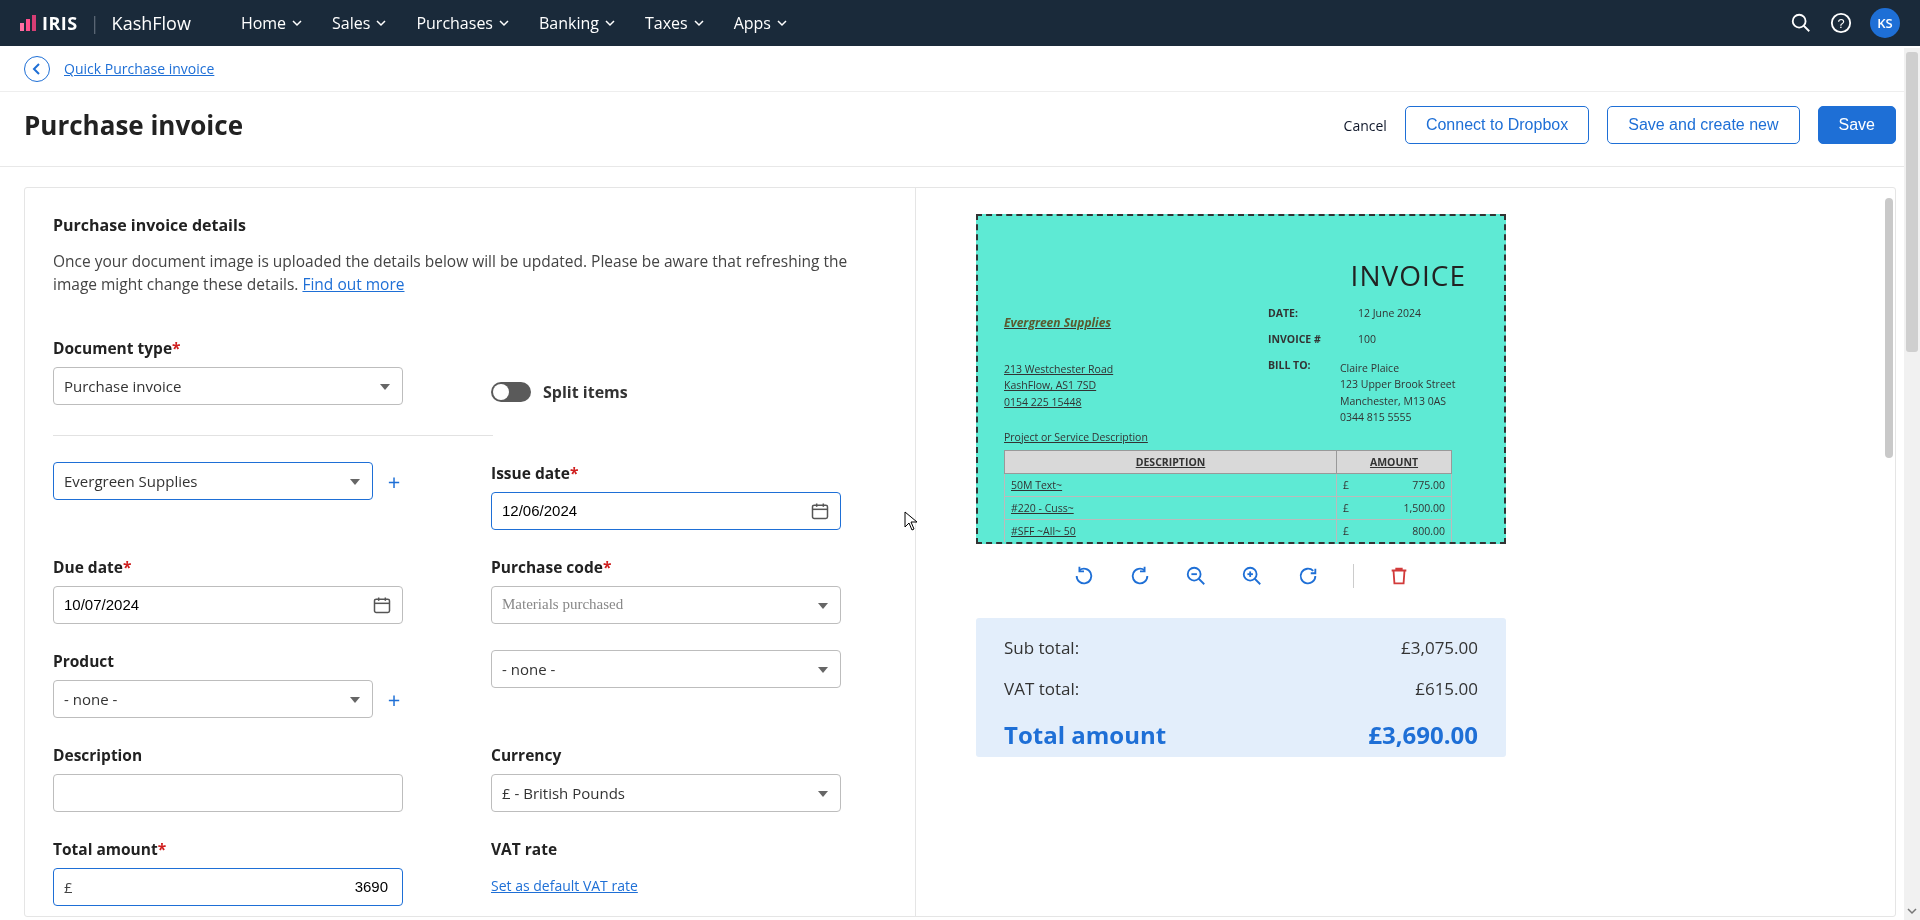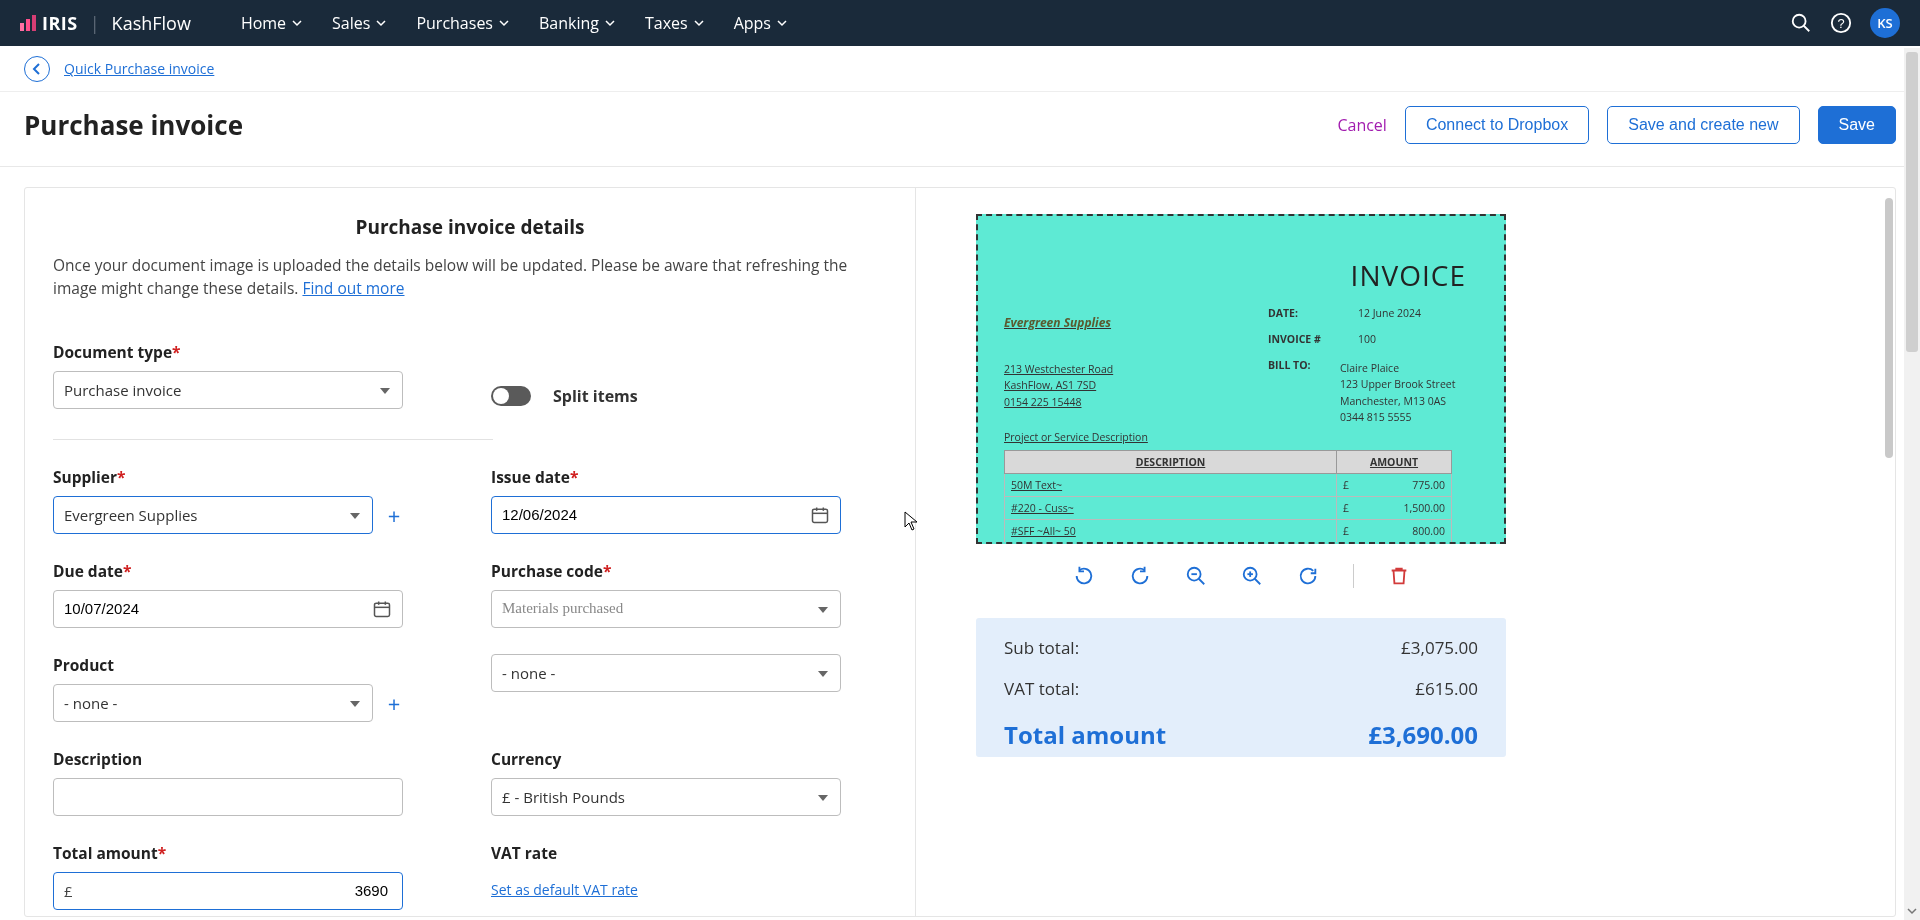--- a/index.html
+++ b/index.html
@@ -21,48 +21,48 @@
   .topicon { width: 22px; height: 22px; margin-left: 18px; cursor: pointer; color:#fff; }
   .avatar { width: 30px; height: 30px; border-radius: 50%; background: #1e6fd6; color:#fff; display:flex;align-items:center;justify-content:center;font-size:13px;font-weight:600;margin-left:18px;cursor:pointer;}
   
   .crumbrow { height: 46px; display:flex; align-items:center; padding: 0 24px; border-bottom: 1px solid #eee; }
   .backcircle { width:26px;height:26px;border:1.5px solid #1e6fd6;border-radius:50%;display:flex;align-items:center;justify-content:center;color:#1e6fd6;cursor:pointer;}
   .crumblink { margin-left:14px; color:#1e6fd6;text-decoration:underline;font-size:14px;cursor:pointer;}
   
   .titlerow { display:flex;align-items:center;justify-content:space-between;padding:14px 24px 22px 24px;border-bottom:1px solid #e8e8e8;}
   .titlerow h1 { font-size:26px;font-weight:700;color:#222;}
   .actions { display:flex;align-items:center;gap:18px;}
-  .linkbtn { color:#a21caf;font-size:16px;cursor:pointer;}
+  .linkbtn { color:#0f172a;font-size:14px;cursor:pointer;}
   .btn { height:38px;padding:0 20px;border-radius:5px;font-size:16px;cursor:pointer;border:1.5px solid #1e6fd6;background:#fff;color:#1e6fd6;display:flex;align-items:center;}
   .btn.primary{background:#1e6fd6;color:#fff;}
   
   .mainwrap { padding: 20px 24px 0 24px; height: calc(920px - 46px - 46px - 78px); }
   .panel { border:1px solid #e5e5e5; border-radius:3px; height:100%; display:flex; overflow:hidden; }
   .leftcol { width: 890px; padding: 26px 28px 0 28px; overflow-y:auto; }
   .divider { width:1px; background:#e5e5e5; }
   .rightcol { flex:1; padding: 26px 0 0 60px; position:relative; }
   .rightcol .rscroll { position:absolute; right:2px; top:10px; width:8px; height:260px; background:#c9c9c9; border-radius:4px;}
   
-  .leftcol h2 { font-size:19px;font-weight:700;margin-bottom:14px;color:#222;text-align:center;}
+  .leftcol h2 { font-size:16px;font-weight:700;margin-bottom:14px;color:#222;}
   .helptext { font-size:15.5px;color:#444;line-height:1.5;max-width:830px;}
   .helptext a{color:#1e6fd6;text-decoration:underline;cursor:pointer;}
   .formgrid { display:grid; grid-template-columns: 390px 350px; column-gap:48px; row-gap:26px; margin-top:40px;}
   .field label{display:block;font-size:15.5px;font-weight:700;color:#222;margin-bottom:8px;}
   .req{color:#d02020;font-weight:700;}
   .control { position:relative;height:38px;border:1px solid #bdbdbd;border-radius:4px;display:flex;align-items:center;padding:0 10px;background:#fff;font-size:15px;color:#333;}
   .control.dd::after{content:"";position:absolute;right:12px;top:16px;border-left:5px solid transparent;border-right:5px solid transparent;border-top:6px solid #666;}
   .control.blue{border:1.5px solid #1e6fd6;}
   .control input{border:none;outline:none;width:100%;font-size:15px;background:transparent;}
   .withplus{display:flex;align-items:center;gap:10px;}
   .withplus .control{flex:0 0 320px;}
   .plus{color:#1e6fd6;font-size:22px;cursor:pointer;width:22px;text-align:center;}
   .cal-icon{position:absolute;right:10px;top:8px;width:20px;height:20px;color:#555;}
   .hr { grid-column:1; height:1px;background:#e2e2e2;margin-top:4px;width:440px;}
   
-  .togglewrap{display:flex;align-items:center;gap:22px;margin-top:42px;}
+  .togglewrap{display:flex;align-items:center;gap:12px;margin-top:42px;}
   .toggle{width:40px;height:20px;border-radius:20px;background:#5a5a5a;position:relative;cursor:pointer;}
   .toggle .knob{width:16px;height:16px;border-radius:50%;background:#fff;position:absolute;top:2px;left:2px;}
   .togglelabel{font-size:16px;font-weight:700;}
   
   .amount .control{justify-content:space-between;}
   .amount .cur{color:#444;}
   .amount .val{text-align:right;flex:1;padding-right:4px;}
   .subtlelink{color:#1e6fd6;font-size:14px;text-decoration:underline;cursor:pointer;display:inline-block;margin-top:8px;}
   
   .docpreview{width:530px;height:330px;border:2px dashed #333;position:relative;background:#5eead4;overflow:hidden;padding:30px 26px 10px 26px;text-decoration:underline;}
@@ -204,21 +204,20 @@
           <div class="toggle">
               <div class="knob"></div>
             </div>
           <span class="togglelabel">Split items</span>
         </div>
 
         <div class="hr"></div>
         <div></div>
 
         <div class="field">
-          <label><span>Supplier</span><span class="req">*</span></label>
           <div class="withplus">
             <div class="control dd blue">
                 <span>Evergreen Supplies</span>
               </div>
             <span class="plus">+</span>
           </div>
         </div>
         <div class="field">
           <label><span>Issue date</span><span class="req">*</span></label>
           <div class="control blue">

